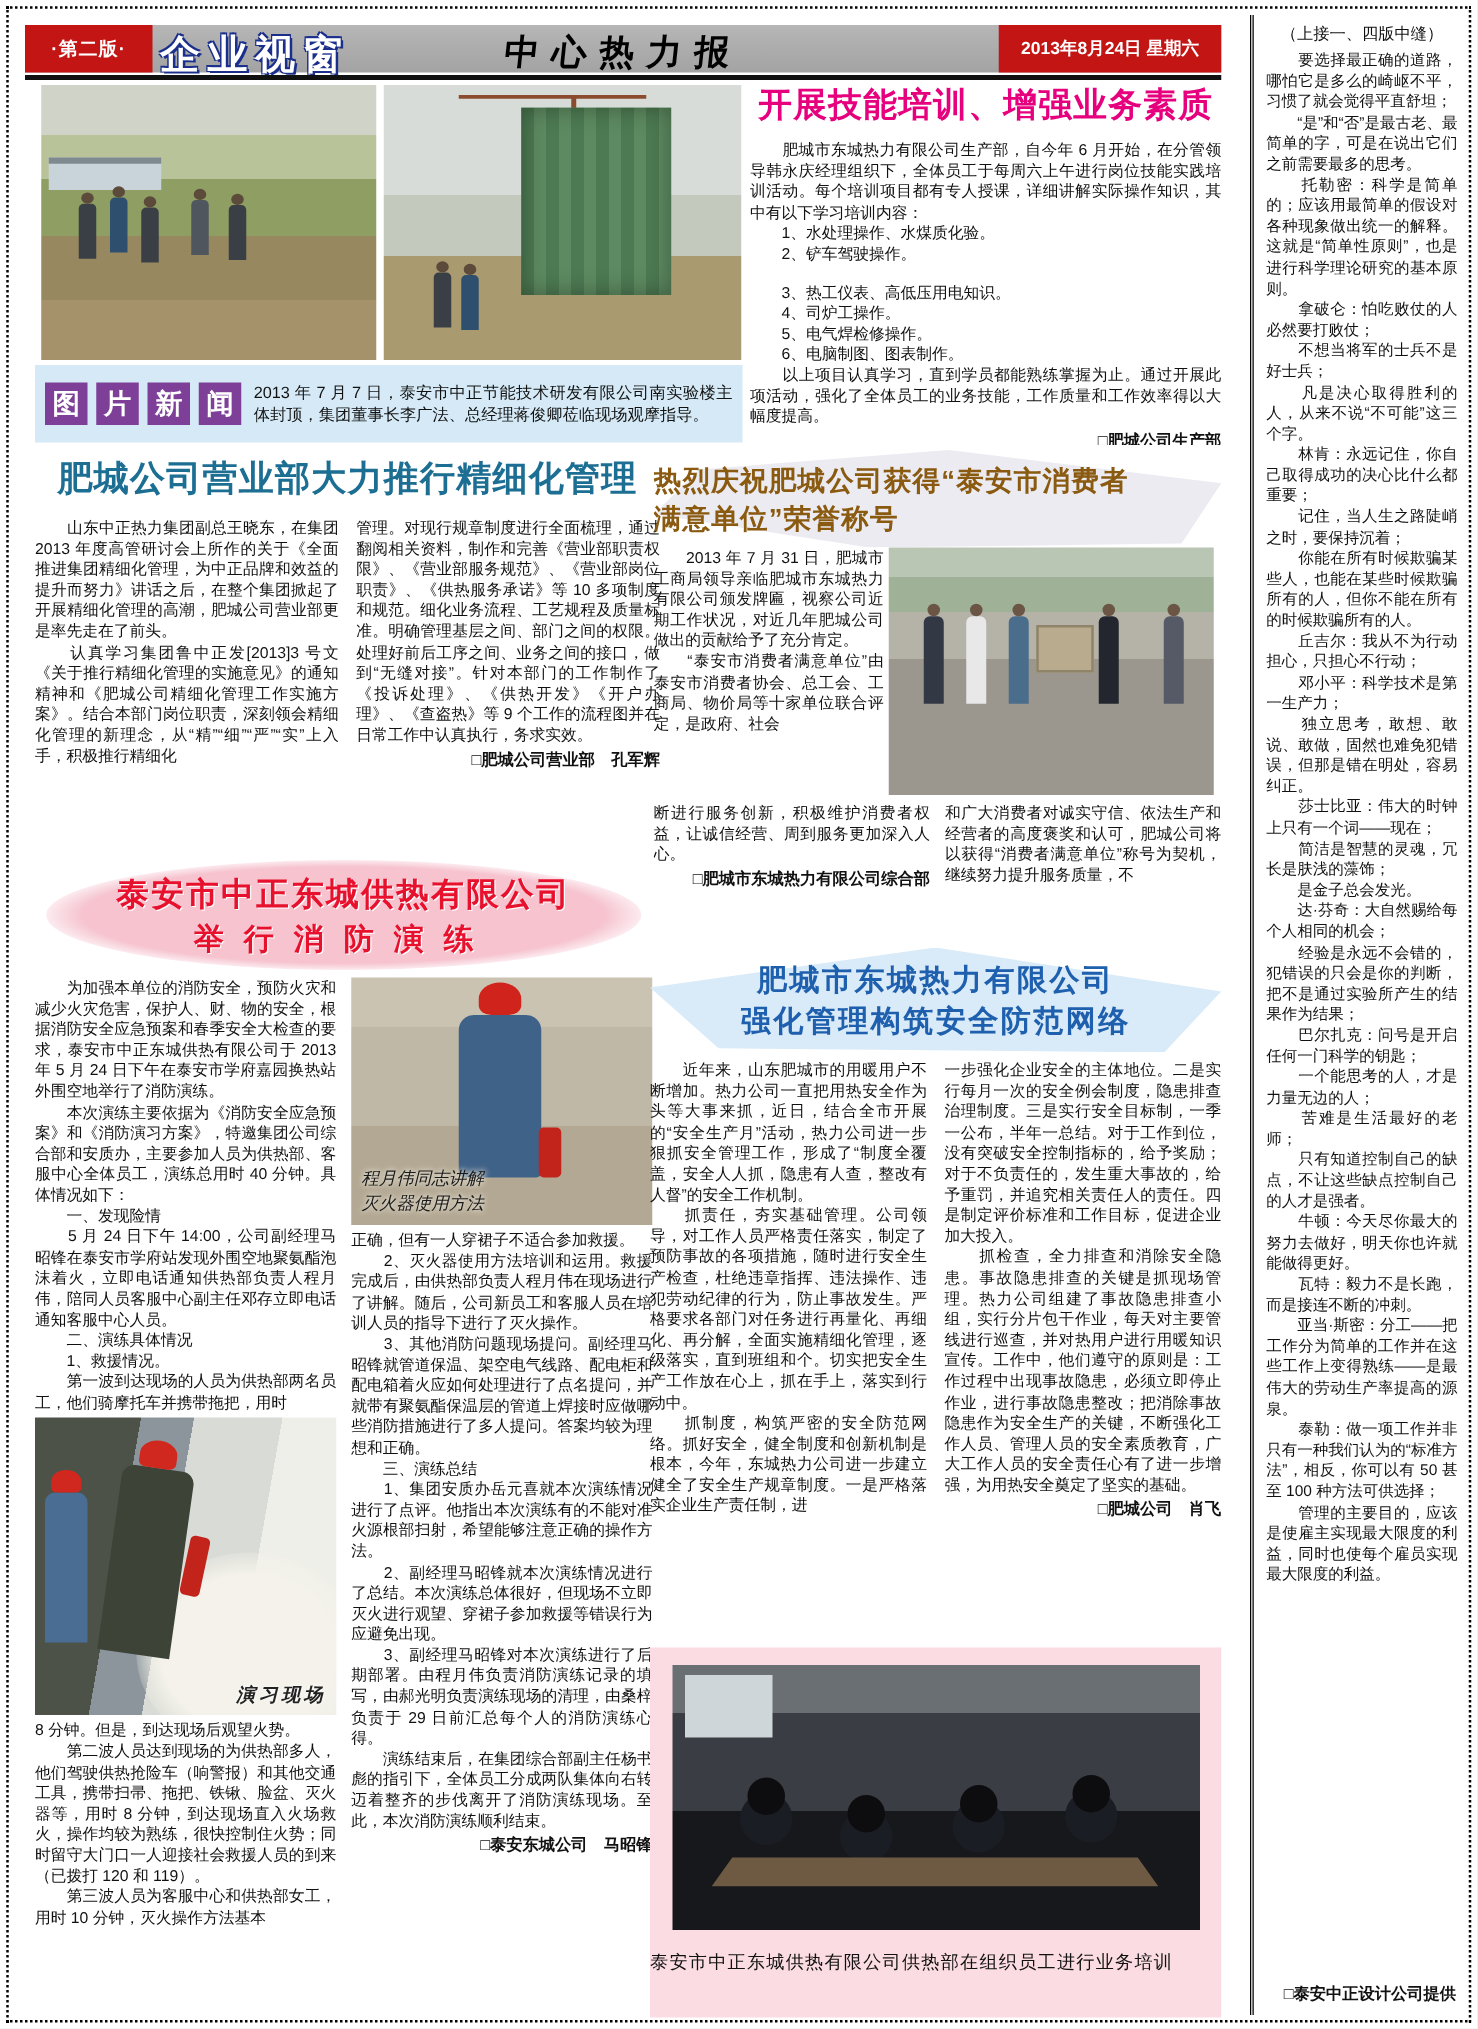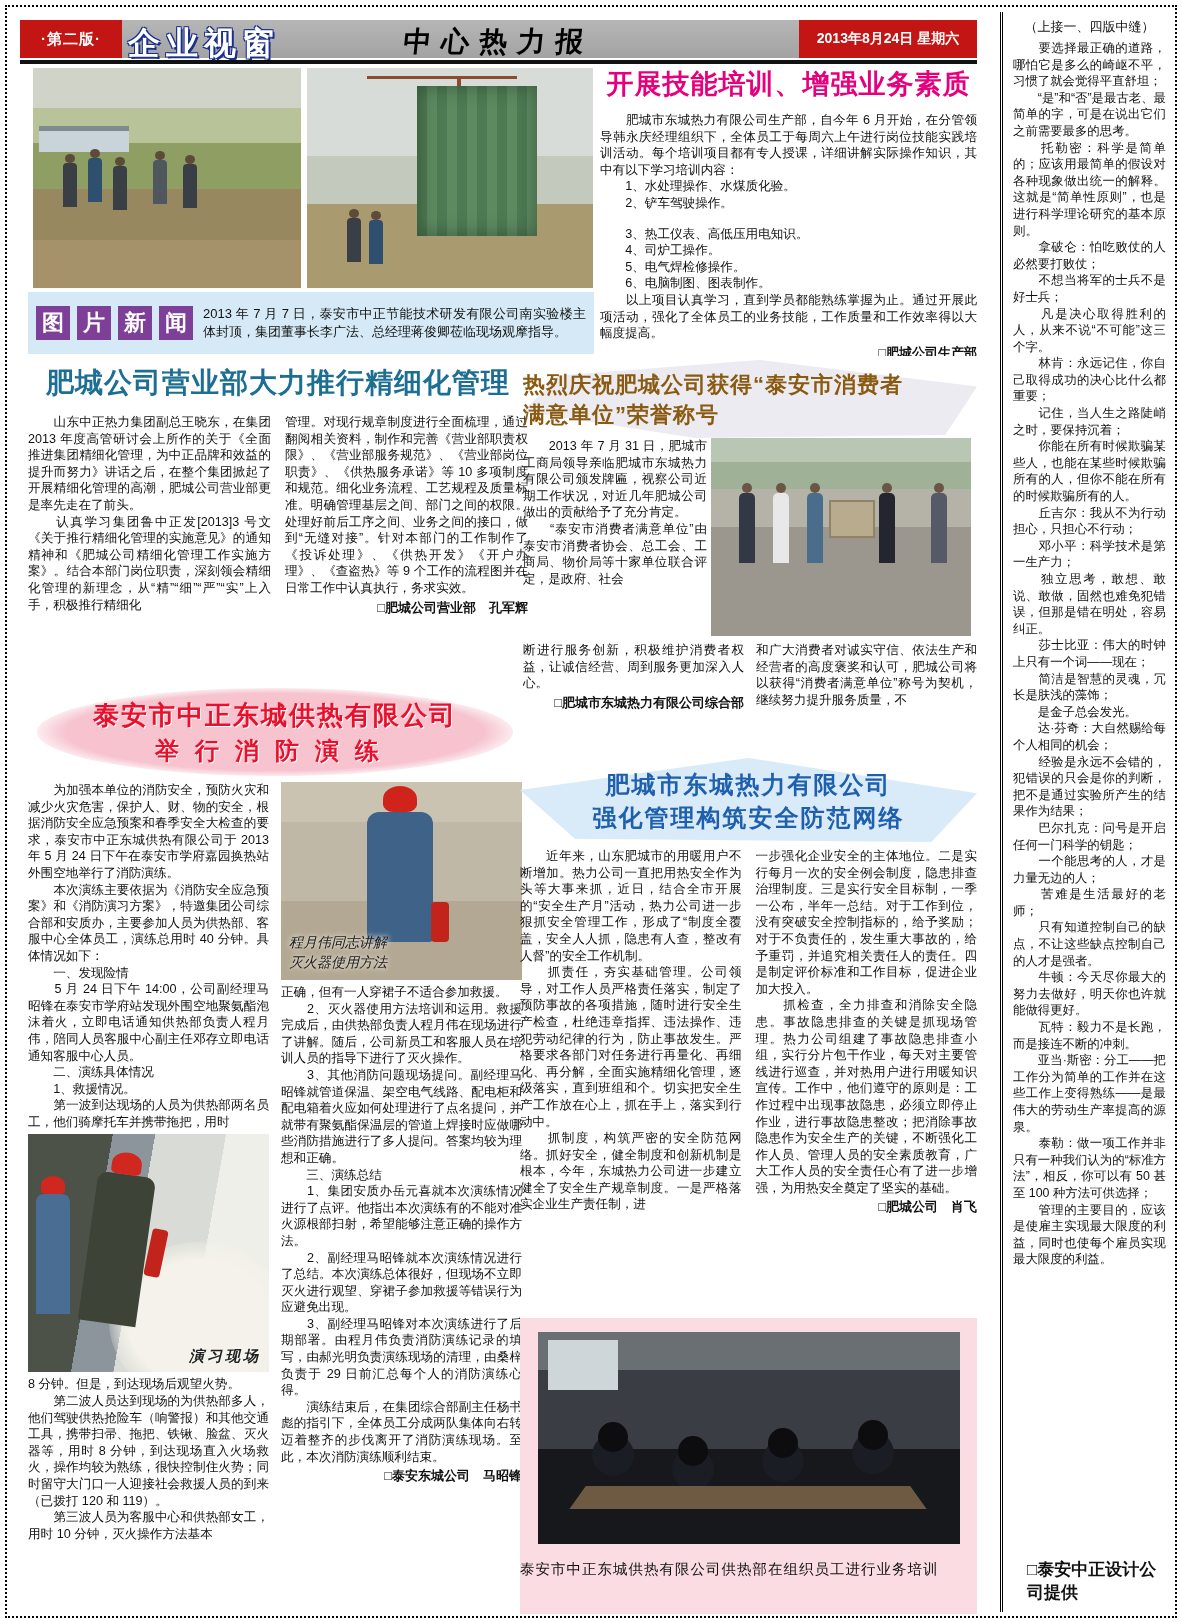--- a/index.html
+++ b/index.html
@@ -108,21 +108,21 @@
   .photo-meeting .win { position:absolute; left:10px; top:8px; width:70px; height:50px; background:#cfd6da; }
   .photo-meeting .head { position:absolute; width:30px; height:30px; border-radius:50%; background:#0d0d10; box-shadow:0 18px 0 6px #1b1d24; }
   .photo-meeting .h1{left:60px;top:90px;} .photo-meeting .h2{left:140px;top:104px;} .photo-meeting .h3{left:230px;top:96px;} .photo-meeting .h4{left:320px;top:88px;}
   .photo-meeting .table { position:absolute; left:40px; top:150px; width:340px; height:30px; background:#6e5a43; transform:perspective(200px) rotateX(40deg); }
   .bottom-caption { text-align:left; font-size:14.5px; margin-top:16px; letter-spacing:1px; }
 
   
   .side-col { position:absolute; left:1000px; top:12px; width:172px; height:1600px; border-left:3px double #000; padding:6px 6px 34px 10px; overflow:hidden; }
   .side-header { text-align:center; font-size:13px; margin-bottom:4px; }
   .side-body { font-size:12.4px; line-height:16.6px; text-align:justify; white-space:pre-line; }
-  .side-provider { position:absolute; left:12px; right:4px; bottom:8px; font-size:17px; font-weight:bold;padding-left:12px; }
+  .side-provider { position:absolute; left:12px; right:4px; bottom:8px; font-size:13px; font-weight:bold;padding-left:12px; }
 </style>
 </head>
 <body>
 
 <div id="page">
   <div class="page-border"></div>
 
   <div class="masthead-bar">
     <div class="edition-box">·第二版·</div>
     <div class="column-name">企业视窗</div>

